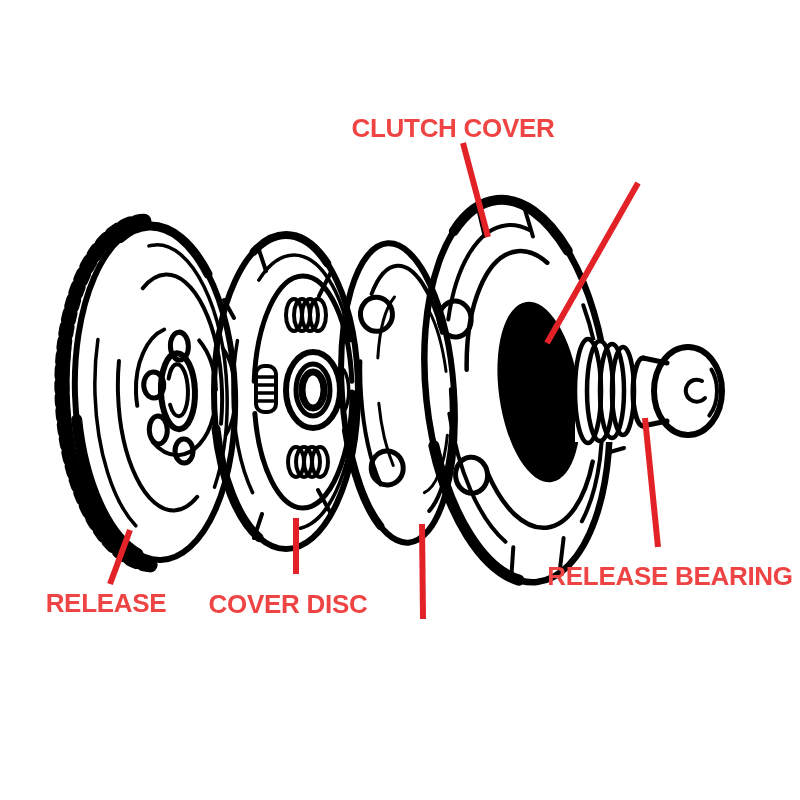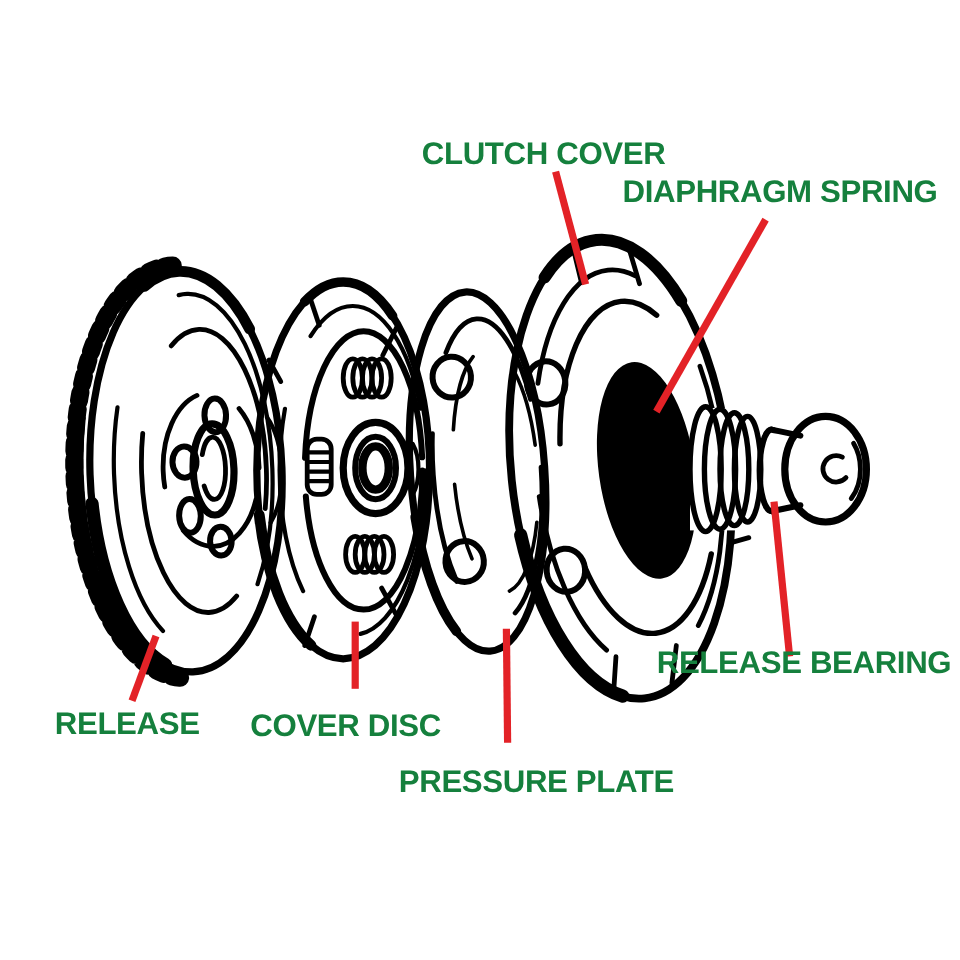--- a/index.html
+++ b/index.html
@@ -5,21 +5,21 @@
   html,body{margin:0;padding:0;}
   body{
     width:800px;height:800px;background:#ffffff;overflow:hidden;position:relative;
     font-family:"Liberation Sans","DejaVu Sans",sans-serif;
   }
   .stage{position:absolute;left:0;top:0;width:800px;height:800px;}
   svg{position:absolute;left:0;top:0;}
   .ink{stroke:#000;fill:none;stroke-linecap:round;}
   .label{
     position:absolute;transform:translateX(-50%);
-    color:#15803d;font-weight:700;font-size:26px;letter-spacing:-0.3px;
+    color:#ef4444;font-weight:700;font-size:26px;letter-spacing:-0.3px;
     white-space:nowrap;line-height:1;
   }
 </style>
 </head>
 <body>
 
 <div class="stage">
 
 <svg width="800" height="800" viewBox="0 0 800 800">
 
@@ -127,18 +127,16 @@
     <line x1="463" y1="143" x2="488" y2="237" stroke="#e32227"></line>
     <line x1="638" y1="183" x2="547" y2="343" stroke="#e32227"></line>
     <line x1="130" y1="530" x2="110" y2="584" stroke="#e32227"></line>
     <line x1="296" y1="518" x2="296" y2="574" stroke="#e32227"></line>
     <line x1="422" y1="524" x2="423" y2="619" stroke="#e32227"></line>
     <line x1="645" y1="418" x2="658" y2="547" stroke="#e32227"></line>
   </g>
 </svg>
 
   <div class="label" style="left:453px;top:115px;">CLUTCH COVER</div>
-  <div class="label" style="left:650px;top:146px;">DIAPHRAGM SPRING</div>
   <div class="label" style="left:106px;top:590px;">RELEASE</div>
   <div class="label" style="left:288px;top:591px;">COVER DISC</div>
-  <div class="label" style="left:447px;top:638px;">PRESSURE PLATE</div>
-  <div class="label" style="left:670px;top:539px;text-align:right;">RELEASE BEARING</div>
+  <div class="label" style="left:670px;top:563px;text-align:right;">RELEASE BEARING</div>
 </div>
 
 </body></html>

